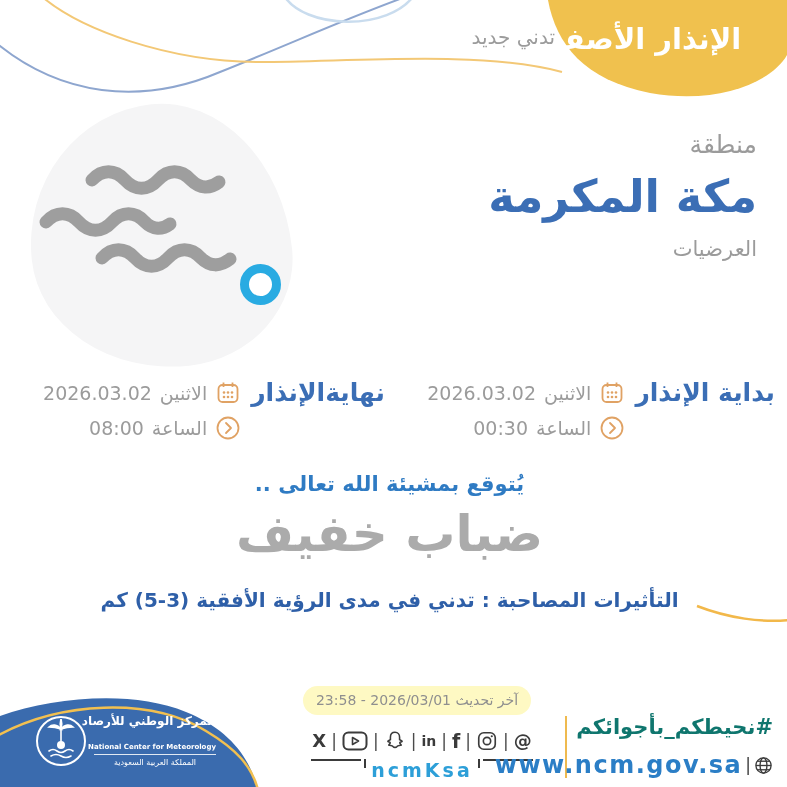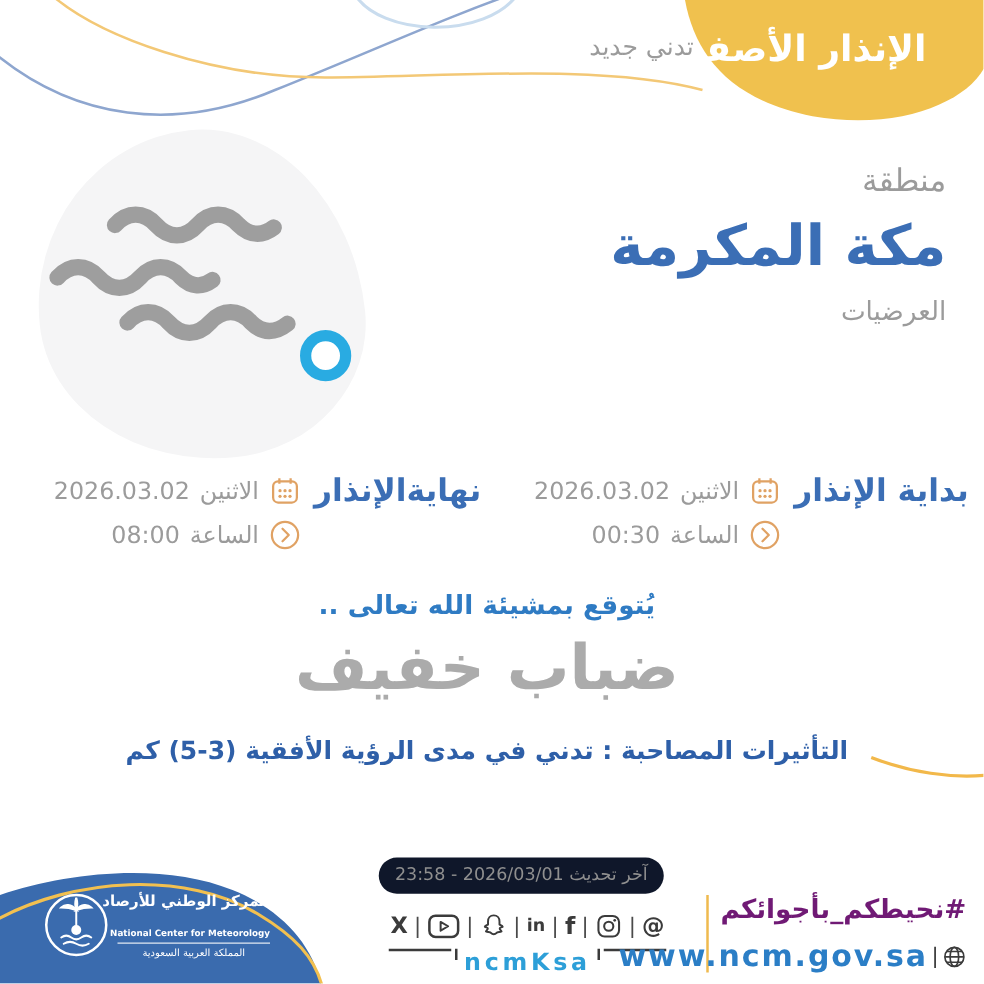--- a/index.html
+++ b/index.html
@@ -58,27 +58,27 @@
   .intro{left:0;right:8px;top:472px;text-align:center;direction:rtl;
     color:#2f7bc3;font-size:21px;font-weight:bold;}
   .phenomenon{left:0;right:8px;top:505px;text-align:center;direction:rtl;
     color:#ababab;font-size:50px;font-weight:bold;}
   .effects{left:0;right:8px;top:588px;text-align:center;direction:rtl;
     color:#2e5fa8;font-size:20px;font-weight:bold;}
 
   
   .update-pill{
     left:303px;top:686px;width:228px;height:29px;border-radius:15px;
-    background:#0f172a;color:#8f8f8f;font-size:14px;line-height:29px;
+    background:#fef9c3;color:#8f8f8f;font-size:14px;line-height:29px;
     text-align:center;direction:rtl;white-space:nowrap;
   }
 
   
   .footer-blob{left:0;top:0;}
-  .logo{left:28px;top:714px;width:188px;display:flex;align-items:flex-start;gap:7px;direction:rtl;}
+  .logo{left:28px;top:714px;width:188px;display:flex;align-items:flex-end;gap:7px;direction:rtl;}
   .emblem{width:52px;height:52px;flex:0 0 auto;}
   .logo-text{width:122px;text-align:center;color:#ffffff;direction:rtl;}
   .logo-title-ar{font-size:12px;font-weight:bold;white-space:nowrap;}
   .logo-title-en{font-size:7px;font-weight:bold;white-space:nowrap;margin-top:15px;
     padding-bottom:3px;border-bottom:1px solid rgba(255,255,255,.85);}
   .logo-country{font-size:8px;margin-top:3px;white-space:nowrap;letter-spacing:1px;}
 
   
   .social{left:290px;top:728px;width:264px;text-align:center;}
   .icons-row{display:flex;align-items:center;justify-content:center;gap:5px;color:#3b3b3b;height:26px;}
@@ -87,21 +87,21 @@
   .glyph-icon{font-weight:bold;font-size:18px;line-height:1;}
   .glyph-icon.fb{font-size:19px;}
   .glyph-icon.li{font-size:14px;}
   .handle-row{margin-top:5px;display:flex;align-items:flex-start;justify-content:center;}
   .hline{width:50px;height:2px;background:#3b3b3b;}
   .tick{width:2px;height:9px;background:#3b3b3b;margin:0 3px;}
   .handle{color:#2d9fd8;font-weight:bold;font-size:19px;letter-spacing:3px;padding:0 2px;}
 
   
   .footer-divider{left:565px;top:716px;width:2px;height:62px;background:#efba4f;}
-  .hashtag{right:14px;top:715px;color:#701a75;font-size:21px;font-weight:bold;direction:rtl;}
+  .hashtag{right:14px;top:715px;color:#0f766e;font-size:21px;font-weight:bold;direction:rtl;}
   .website-row{right:14px;top:751px;display:flex;align-items:center;gap:3px;direction:ltr;}
   .website{color:#2b7ec6;font-size:24px;font-weight:bold;letter-spacing:1.5px;}
   .website-sep::before{content:"|";}
   .website-sep{color:#3b3b3b;font-size:17px;}
 </style>
 </head>
 <body>
 
 <div class="canvas">
 

